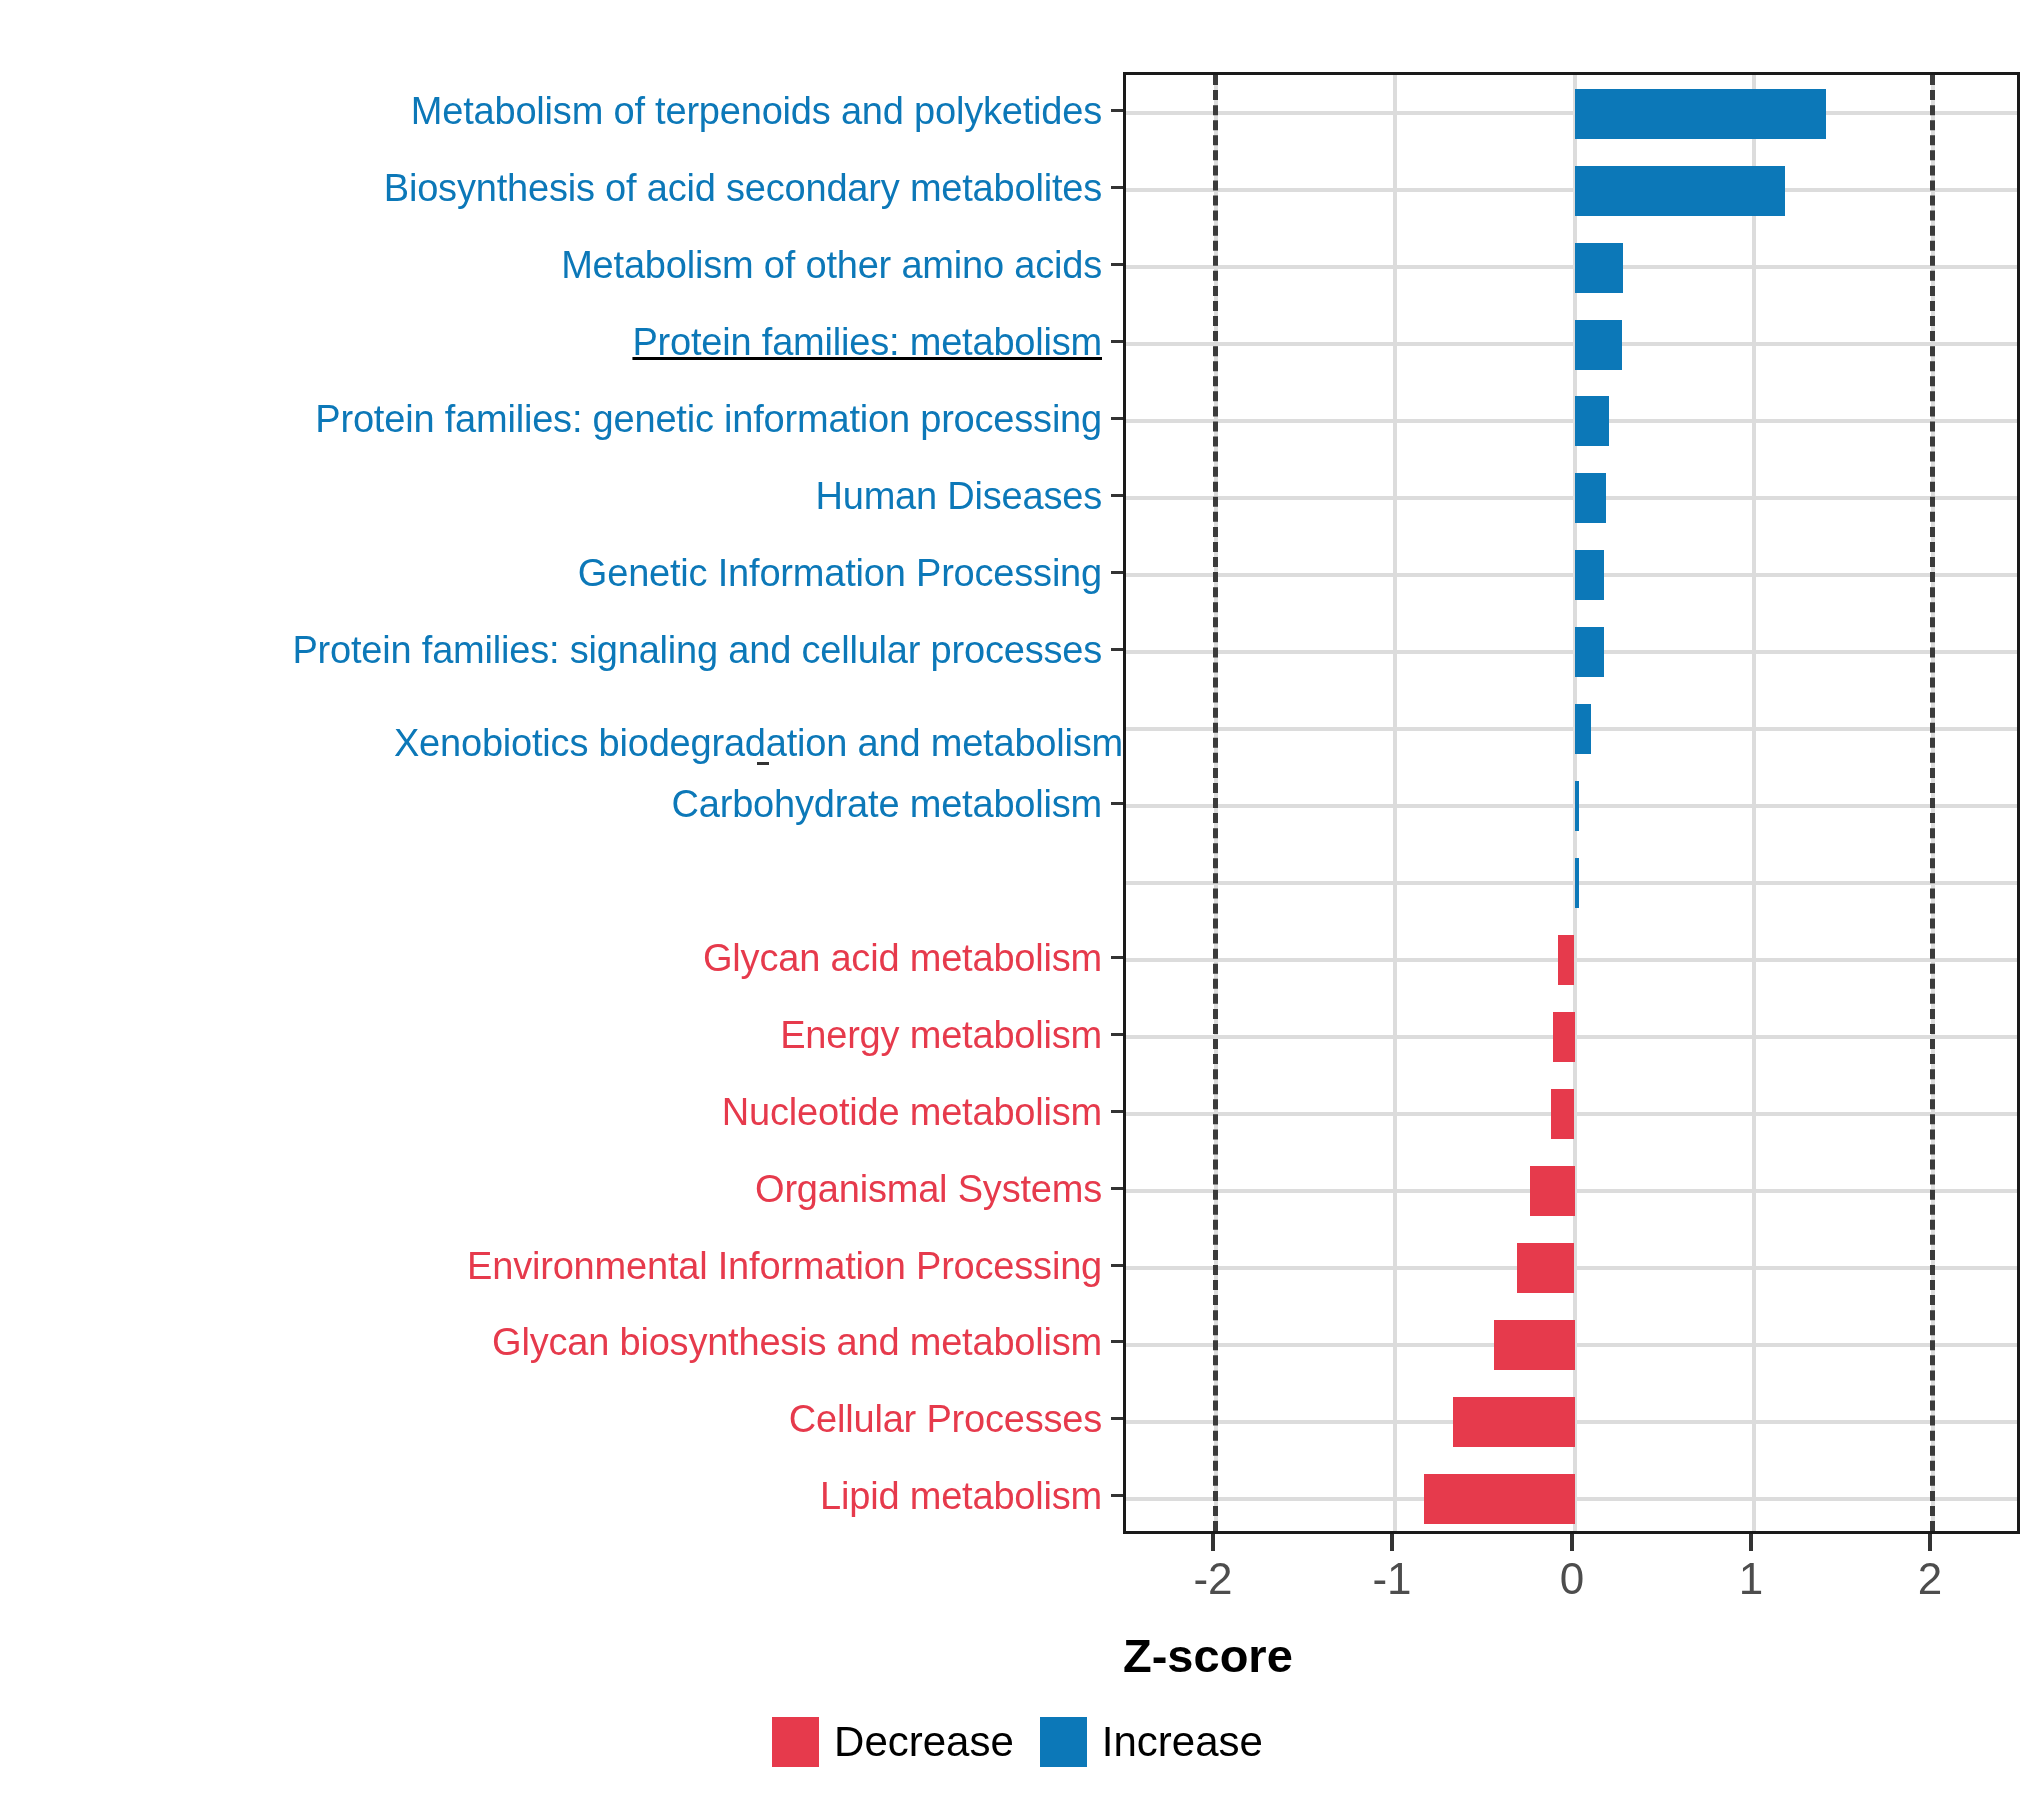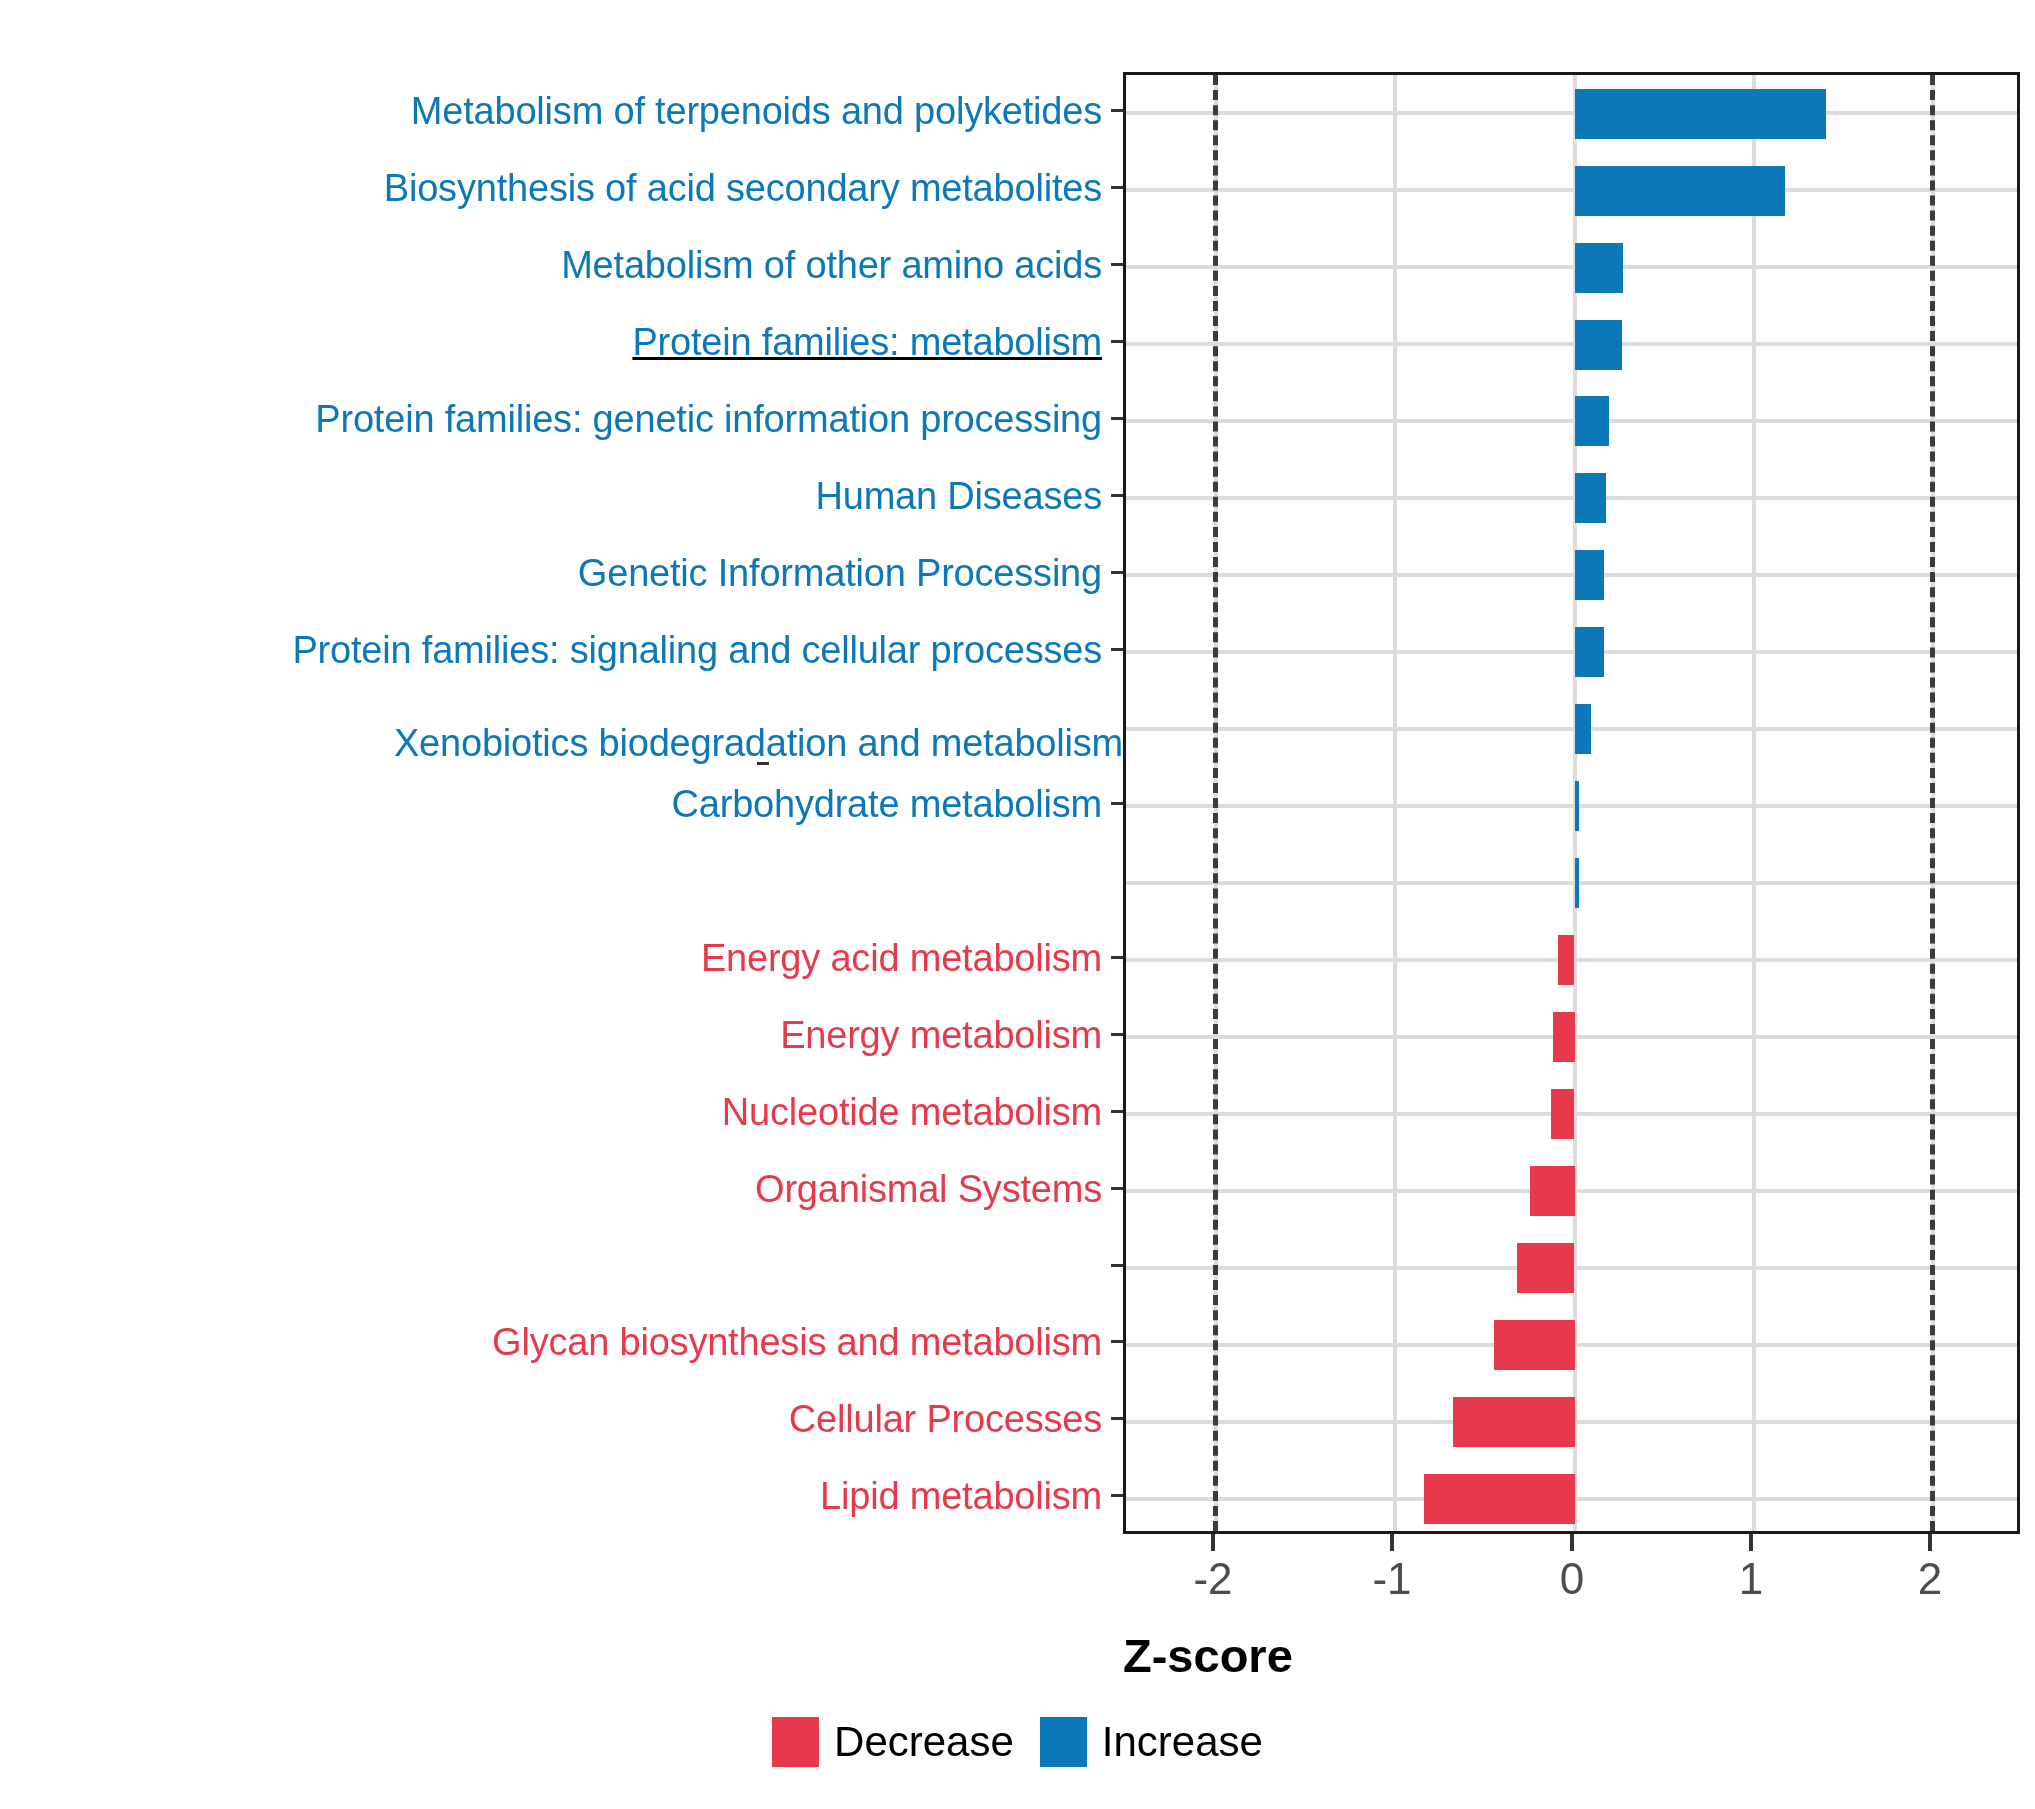--- a/index.html
+++ b/index.html
@@ -208,36 +208,37 @@
       </div>
       <div class="ylabel-row" style="top: 616px; flex-direction: column;">
         <span class="ylabel-text inc-label">Xenobiotics biodegradation and metabolism</span>
         <span class="ylabel-tick"></span>
       </div>
       <div class="ylabel-row" style="top: 693px;">
         <span class="ylabel-text inc-label">Carbohydrate metabolism</span>
         <span class="ylabel-tick"></span>
       </div>
       <div class="ylabel-row" style="top: 847px;">
-        <span class="ylabel-text dec-label">Energy acid metabolism</span>
+        <span class="ylabel-text dec-label">Glycan acid metabolism</span>
         <span class="ylabel-tick"></span>
       </div>
       <div class="ylabel-row" style="top: 924px;">
         <span class="ylabel-text dec-label">Energy metabolism</span>
         <span class="ylabel-tick"></span>
       </div>
       <div class="ylabel-row" style="top: 1001px;">
         <span class="ylabel-text dec-label">Nucleotide metabolism</span>
         <span class="ylabel-tick"></span>
       </div>
       <div class="ylabel-row" style="top: 1078px;">
         <span class="ylabel-text dec-label">Organismal Systems</span>
         <span class="ylabel-tick"></span>
       </div>
       <div class="ylabel-row" style="top: 1155px;">
+        <span class="ylabel-text dec-label">Environmental Information Processing</span>
         <span class="ylabel-tick"></span>
       </div>
       <div class="ylabel-row" style="top: 1231px;">
         <span class="ylabel-text dec-label">Glycan biosynthesis and metabolism</span>
         <span class="ylabel-tick"></span>
       </div>
       <div class="ylabel-row" style="top: 1308px;">
         <span class="ylabel-text dec-label">Cellular Processes</span>
         <span class="ylabel-tick"></span>
       </div>

